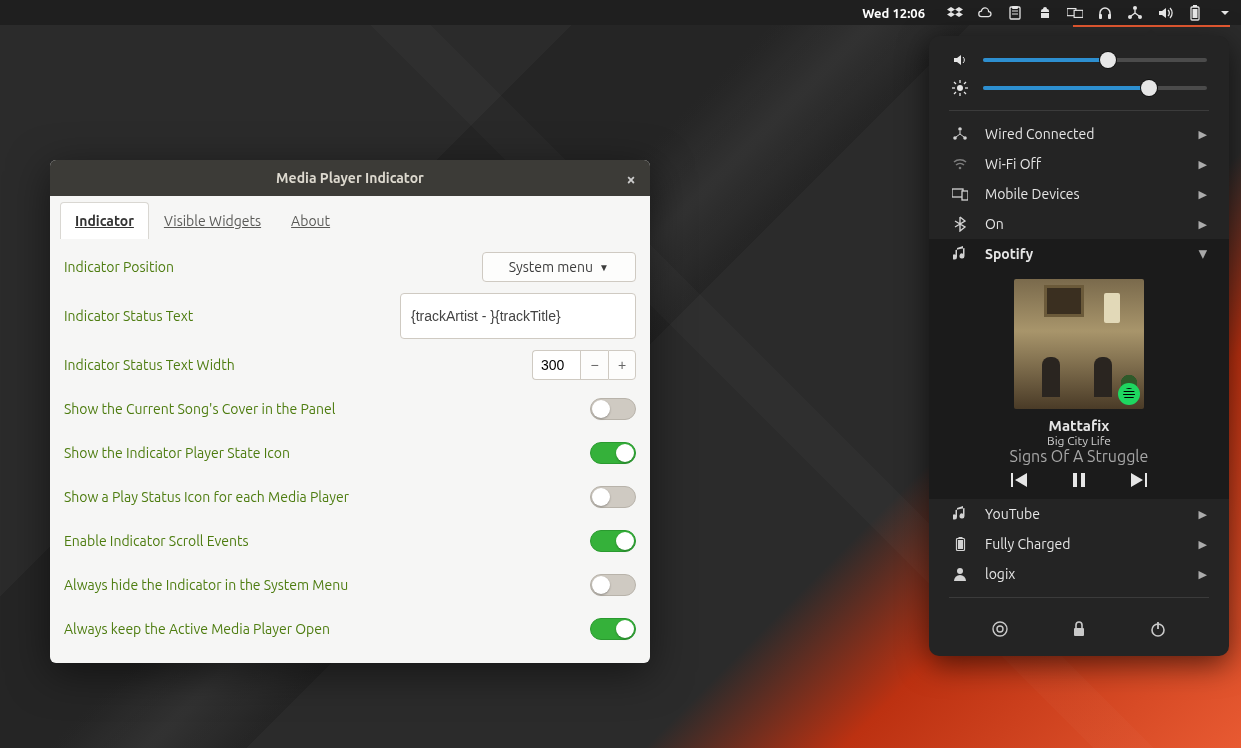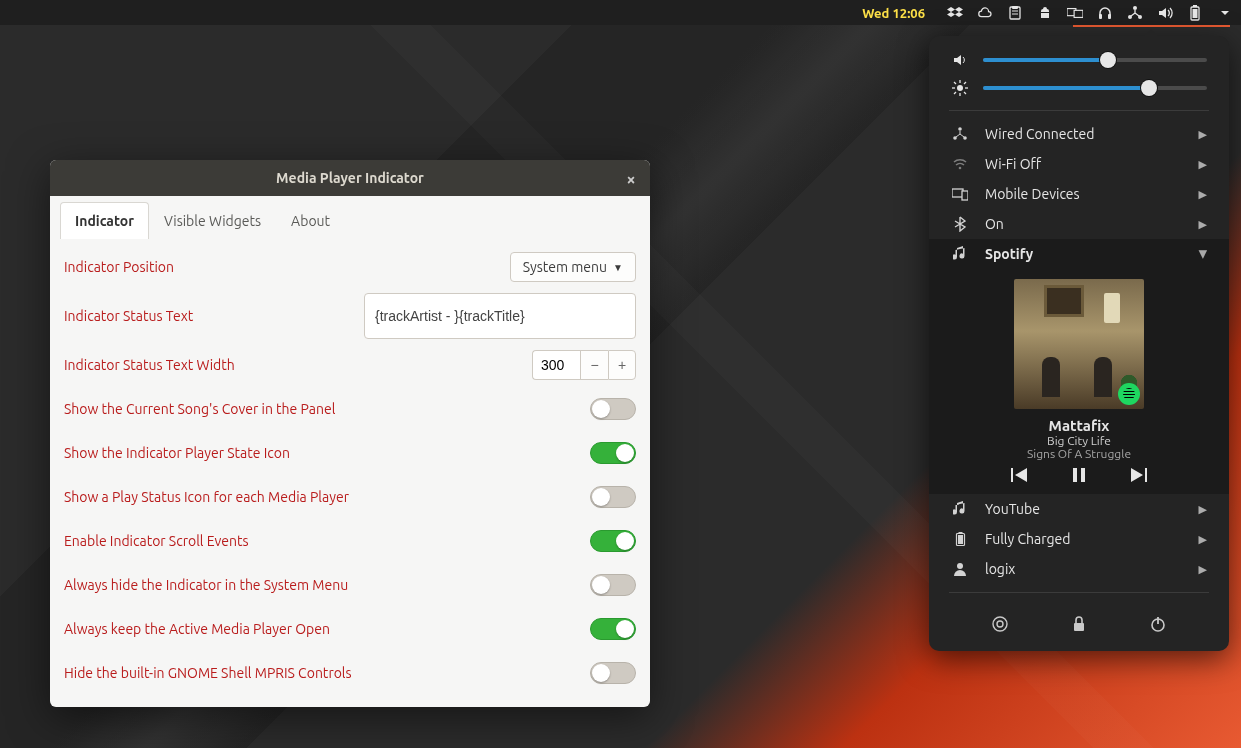--- a/index.html
+++ b/index.html
@@ -20,21 +20,21 @@
   content: ""; position: absolute; inset: 0;
   background:
     linear-gradient(45deg, transparent 55%, rgba(255,255,255,0.02) 55%, rgba(255,255,255,0.02) 58%, transparent 58%),
     linear-gradient(135deg, transparent 30%, rgba(0,0,0,0.15) 30%, rgba(0,0,0,0.15) 50%, transparent 50%);
 }
 .topbar {
   position: absolute; top: 0; left: 0; right: 0; height: 25px;
   background: #1f1f1f;
   display: flex; align-items: center; justify-content: flex-end;
   padding: 0 8px; gap: 14px;
-  color: #fde047; font-size: 13px; font-weight: 600;
+  color: #ffffff; font-size: 13px; font-weight: 600;
   z-index: 10;
 }
 .topbar .clock { margin-right: 8px; }
 .topbar .tray-icon { width: 16px; height: 16px; display:flex; align-items:center; justify-content:center; }
 .topbar-underline {
   position:absolute; top:25px; left:1073px; right:11px; height:2px; background:#e85a32; z-index:11;
 }
 .window {
   position: absolute;
   left: 50px; top: 160px;
@@ -54,35 +54,35 @@
   position: absolute; right: 10px; top: 10px; width: 18px; height: 18px;
   color: #ccc; font-size: 16px; display:flex; align-items:center; justify-content:center;
   cursor:pointer;
 }
 .tabs {
   display: flex; padding: 6px 10px 0 10px; gap: 0;
   background:#f6f6f5;
 }
 .tab {
   padding: 10px 14px; font-size: 14px; color: #5a5a57; cursor:pointer;
-  border:1px solid transparent; border-bottom:none; border-radius:4px 4px 0 0;
+  border:1px solid transparent; border-bottom:none; border-radius:4px 4px 0 0;text-decoration:underline;
 }
 .tab.active {
   background:#fff; border-color:#d9d7d2; font-weight:600; color:#333;
 }
 .form { padding: 10px 14px 16px 14px; display:flex; flex-direction:column; gap:8px; }
 .row { display:flex; align-items:center; justify-content:space-between; min-height:36px; }
-.row label { font-size:14px; color:#b91c1c; }
+.row label { font-size:14px; color:#4d7c0f; }
 .dropdown {
   border:1px solid #cfcac2; border-radius:4px; background:#fdfdfc;
-  padding:6px 12px; display:flex; align-items:center; gap:6px; cursor:pointer;
+  padding:6px 26px; display:flex; align-items:center; gap:6px; cursor:pointer;
 }
 .dropdown .caret { font-size:10px; }
 .textinput {
-  width:272px; border:1px solid #cfcac2; border-radius:4px; background:#fff;
+  width:236px; border:1px solid #cfcac2; border-radius:4px; background:#fff;
   padding:14px 10px; font-size:14px; color:#444;
 }
 .spinner { display:flex; align-items:center; }
 .spinner input { width:48px; border:1px solid #cfcac2; border-right:none; border-radius:4px 0 0 4px; padding:6px 8px; text-align:left; font-size:14px; }
 .spinner button { width:28px; height:30px; border:1px solid #cfcac2; background:#fdfdfc; cursor:pointer; font-size:14px; color:#666; }
 .spinner button:first-of-type { border-right:none; }
 .spinner button:last-of-type { border-radius:0 4px 4px 0; }
 .switch {
   width:46px; height:22px; border-radius:12px; background:#cfcac2; position:relative; cursor:pointer;
   border:1px solid #b8b3aa;
@@ -117,21 +117,21 @@
 .album{ width:130px; height:130px; margin:0 auto 8px auto; background:linear-gradient(180deg,#7a6a4c 0%, #a8956b 40%, #4a3b27 100%); position:relative; border-radius:2px; }
 .album .frame{ position:absolute; top:6px; left:30px; width:40px; height:32px; background:#3a2f20; border:3px solid #6b5a3a; }
 .album .light{ position:absolute; top:14px; right:24px; width:16px; height:30px; background:#e2d9b8; border-radius:2px; }
 .album .person1{position:absolute; bottom:12px; left:28px; width:18px; height:40px; background:#2a2520; border-radius:8px 8px 0 0;}
 .album .person2{position:absolute; bottom:12px; right:32px; width:18px; height:40px; background:#2a2520; border-radius:8px 8px 0 0;}
 .album .plant{position:absolute; bottom:8px; right:6px; width:18px; height:36px; background:radial-gradient(circle,#2f5a2a 40%, transparent 42%); }
 .album .badge{ position:absolute; bottom:4px; right:4px; width:22px; height:22px; border-radius:50%; background:#1ed760; display:flex; align-items:center; justify-content:center; }
 .album .badge::after{ content:""; width:12px; height:12px; border-radius:50%; background:repeating-linear-gradient(#000,#000 1px,#1ed760 1px,#1ed760 3px); }
 .track-artist{ font-weight:700; font-size:15px; }
 .track-title{ font-size:12px; color:#cfcfcf; }
-.track-album{ font-size:12px; color:#a6a6a6; }
+.track-album{ font-size:16px; color:#a6a6a6; }
 .controls{ display:flex; justify-content:center; gap:46px; margin-top:8px; font-size:13px; }
 .controls .btn{ cursor:pointer; }
 .sysmenu-footer{ display:flex; justify-content:space-around; padding:14px 30px 4px 30px; }
 .sysmenu-footer .fbtn{ cursor:pointer; opacity:.85; }
 svg{ display:block; }
 </style>
 </head>
 <body>
 
 <div class="wallpaper"></div>
@@ -260,26 +260,20 @@
       </div>
     <div class="row">
         <label>Always hide the Indicator in the System Menu</label>
         <div class="switch">
           <div class="knob"></div>
         </div>
       </div>
     <div class="row">
         <label>Always keep the Active Media Player Open</label>
         <div class="switch on">
-          <div class="knob"></div>
-        </div>
-      </div>
-    <div class="row">
-        <label>Hide the built-in GNOME Shell MPRIS Controls</label>
-        <div class="switch">
           <div class="knob"></div>
         </div>
       </div>
   </div>
 </div>
 
 <div class="sysmenu">
   <div class="slider-row">
     <span class="icon">
         <svg width="16" height="16" viewBox="0 0 16 16">

